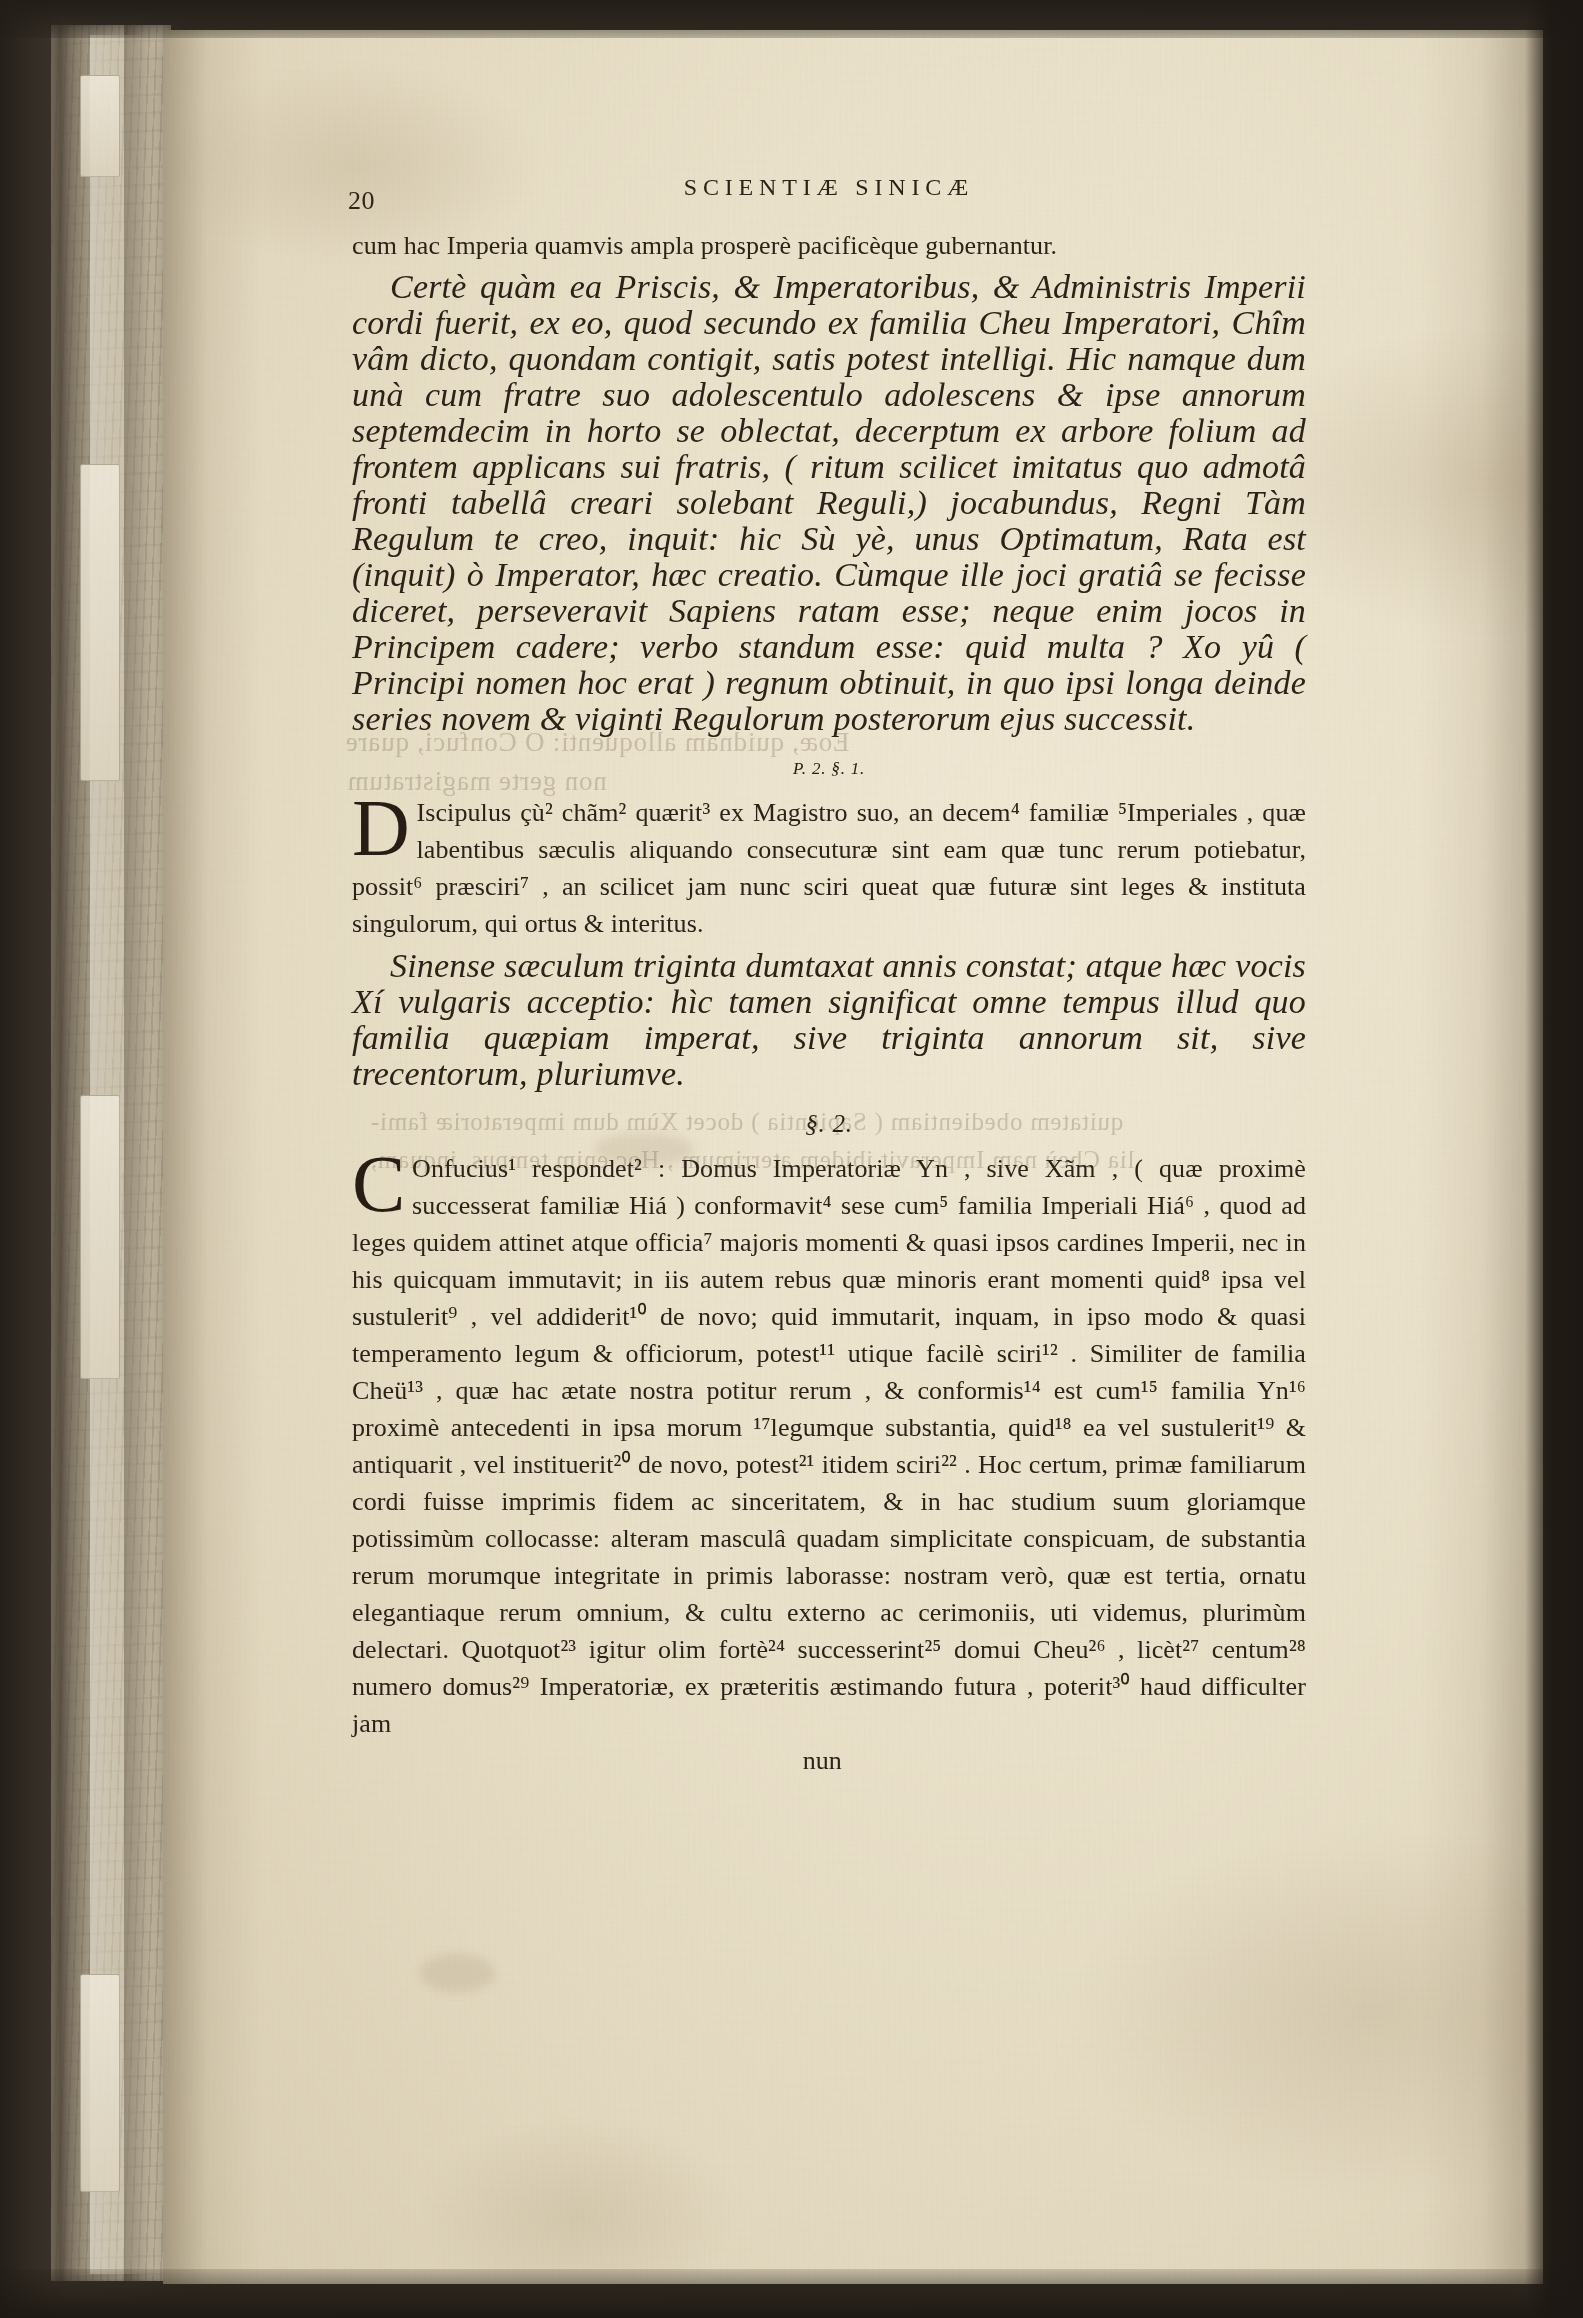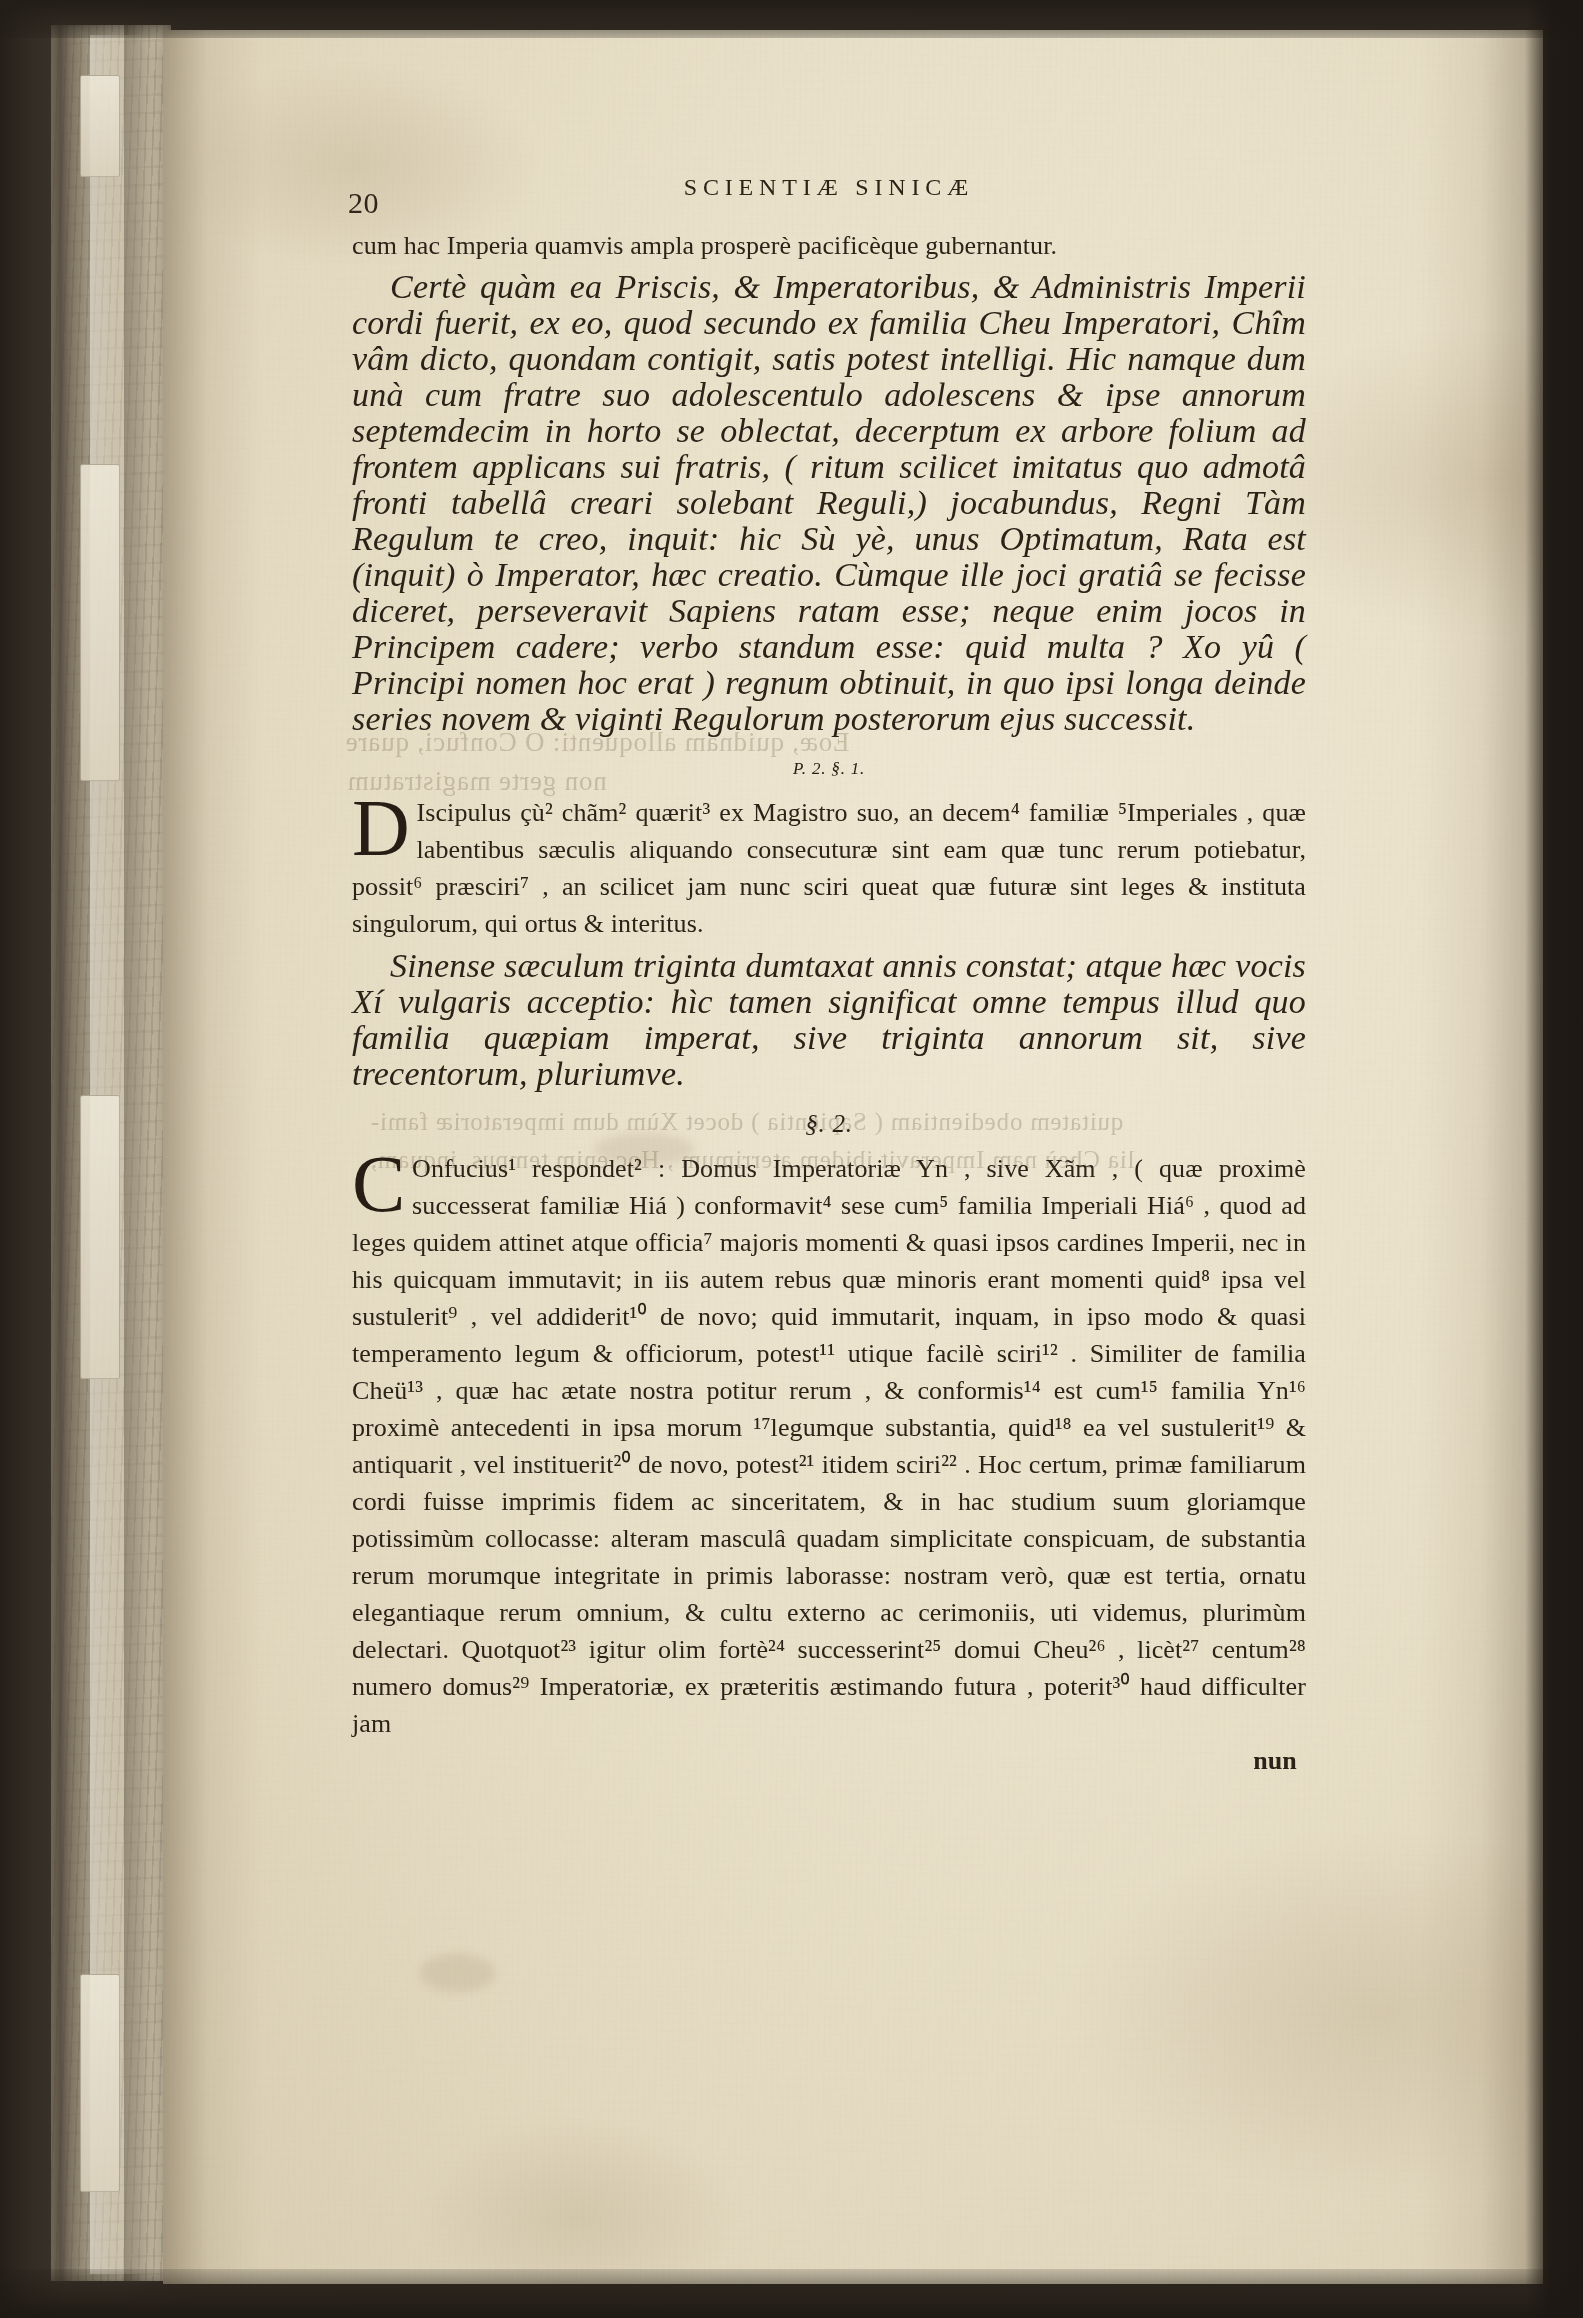--- a/index.html
+++ b/index.html
@@ -164,21 +164,21 @@
   }
 
   .running-head {
     position: relative;
     height: 45px;
     margin-bottom: 8.3px;
   }
   .folio {
     position: absolute;
     left: 0; top: 11.6px;
-    font-size: 30px;
+    font-size: 26px;
     letter-spacing: 0.4px;
     color: #312619;
   }
   .head-title {
     text-align: center;
     font-size: 24px;
     letter-spacing: 5.8px;
     color: #2d2216;
     font-family: "Liberation Serif", serif;
   }
@@ -218,26 +218,25 @@
   .dropcap {
     float: left;
     font-size: 80px;
     line-height: 63px;
     padding: 3.3px 6.6px 0 0;
     color: #271d14;
     font-family: "Liberation Serif", serif;
   }
 
   .catchword {
-    text-align: right;
+    text-align: center;
     font-size: 26px;
     margin-top: 3.3px;
     padding-right: 13.3px;
     color: #2c2218;
-    font-weight: bold;
   }
 
   
   .smudge {
     position: absolute;
     border-radius: 50%;
     background: rgba(120,100,72,0.13);
     filter: blur(5px);
     pointer-events: none;
   }

